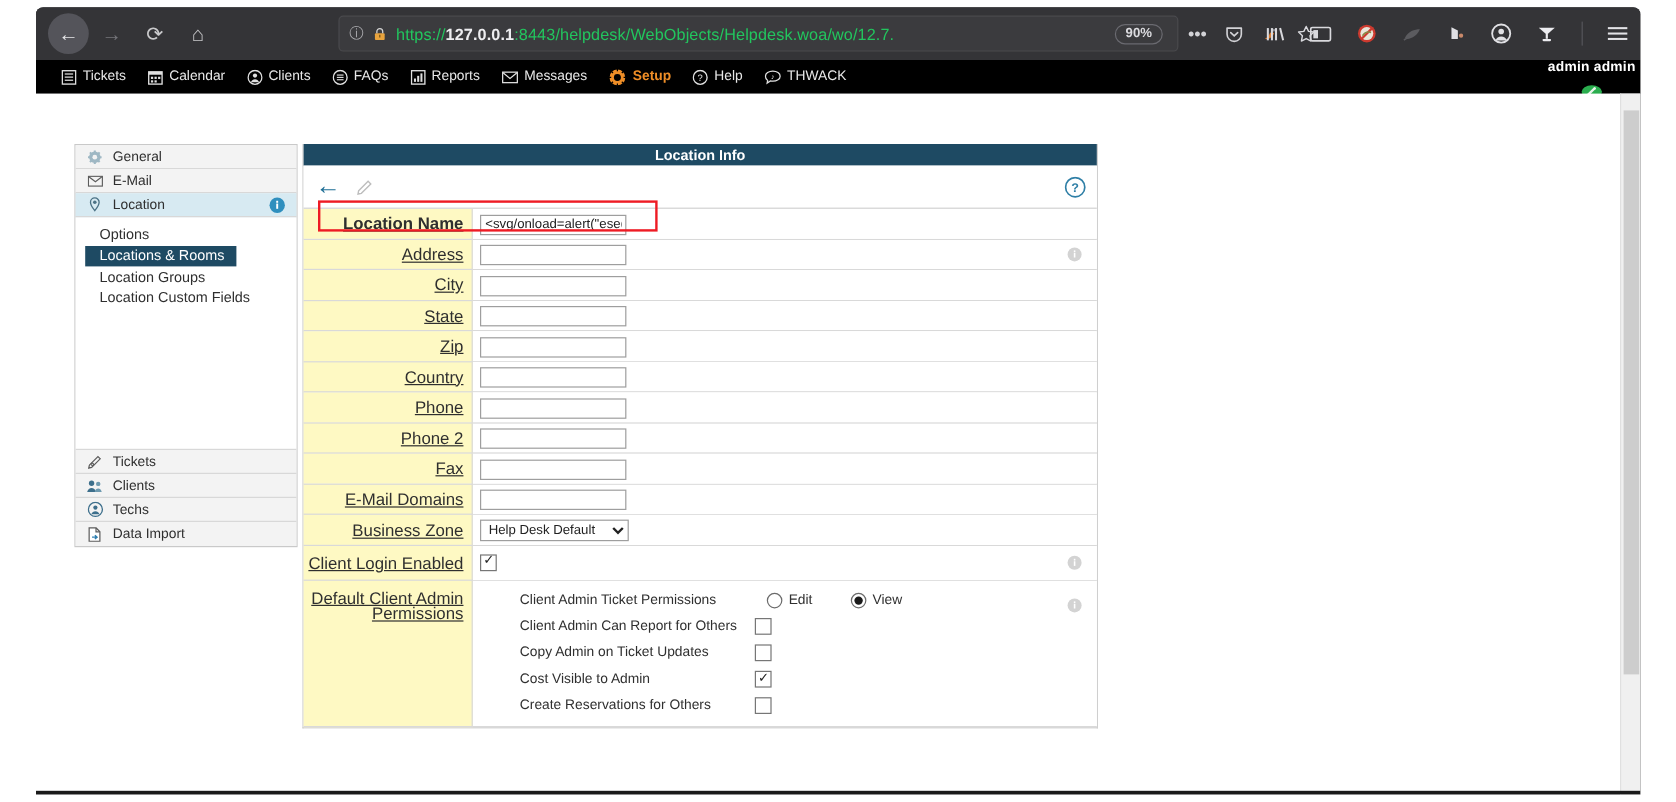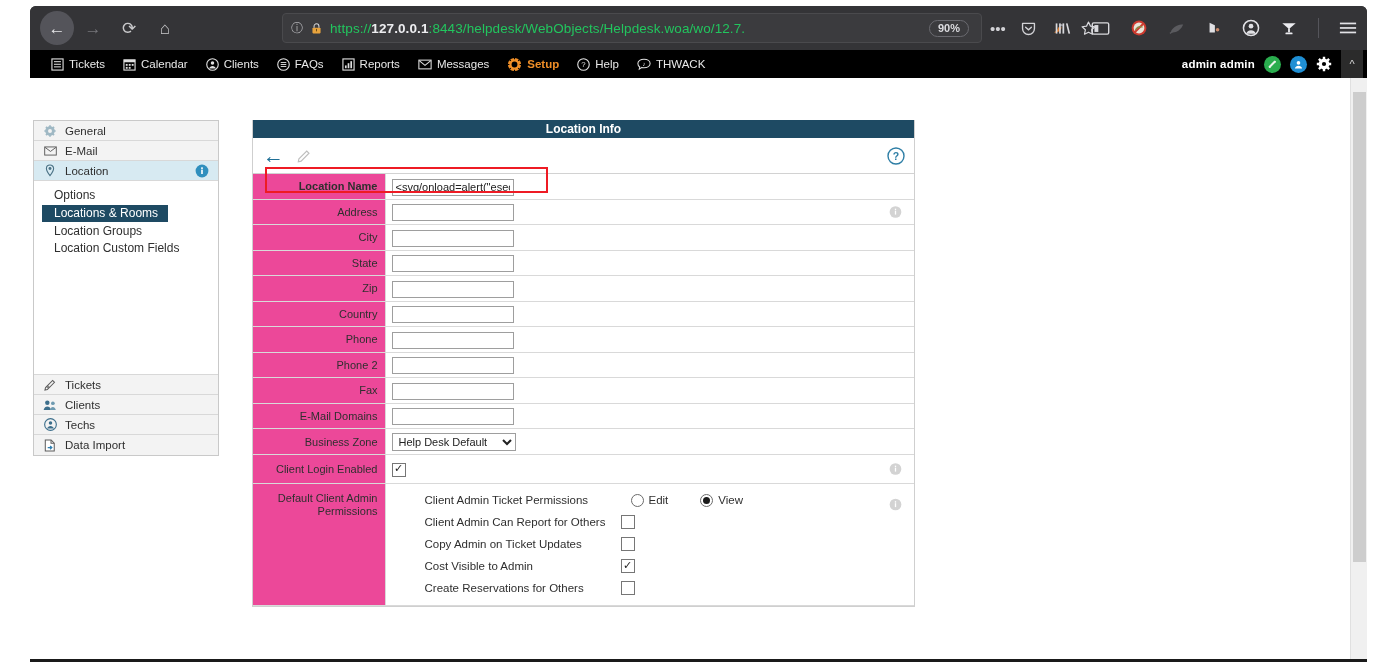--- a/index.html
+++ b/index.html
@@ -85,21 +85,21 @@
   .appnav-left { display:flex; align-items:center; padding-left:12px; gap:0px; }
   .navitem {
     display:flex; align-items:center; gap:5px;
     padding:0 9px; height:28px;
     color:#e8e8e8; font-size:11.5px; white-space:nowrap;
   }
   .navitem.active { color:#ef8e27; font-weight:bold; }
   .navitem .gi { display:flex; align-items:center; }
   .appnav-right {
     position:absolute; right:0; top:0; height:28px;
-    display:flex; align-items:center; gap:9px; padding-right:4px;
+    display:flex; align-items:center; gap:9px; padding-right:4px;flex-direction:column;
   }
   .user-label { color:#ffffff; font-size:11.5px; font-weight:bold; letter-spacing:.2px; }
   .circ { width:17px; height:17px; border-radius:50%; display:flex; align-items:center; justify-content:center; }
   .circ.green { background:#2aad4e; }
   .circ.blue  { background:#1f8fd4; }
   .chev-up {
     width:22px; height:28px; background:#2b2b2b; color:#d8d8d8;
     display:flex; align-items:center; justify-content:center; font-size:11px;
   }
 
@@ -118,21 +118,21 @@
     position:absolute; right:0; top:0; width:17px; bottom:0;
     background:#f0f0f0; border-left:1px solid #e0e0e0;
   }
   #scroll-thumb {
     position:absolute; left:2px; top:14px; width:13px; height:470px;
     background:#cdcdcd; border-radius:0;
   }
 
   
   #sidemenu {
-    position:absolute; left:3px; top:42px;
+    position:absolute; left:32px; top:42px;
     width:186px;
     border:1px solid #c9c9c9;
     background:#ffffff;
     font-size:11.5px; color:#333;
   }
   .menu-row {
     display:flex; align-items:center;
     height:20px; padding-left:9px;
     border-bottom:1px solid #d8d8d8;
     background:#f3f3f3;
@@ -172,23 +172,24 @@
     position:relative; background:#fff;
   }
   .arrow-back { color:#1f6f96; font-size:21px; line-height:1; margin-right:13px; }
   .pencil { color:#b9b9b9; font-size:15px; line-height:1; }
   .help-q { position:absolute; right:9px; top:9px; }
 
   table.form { width:100%; border-collapse:collapse; }
   table.form td { border-bottom:1px solid #d9d9d9; vertical-align:middle; }
   td.lab {
     width:132px; text-align:right; padding:4px 7px 4px 4px;
-    font-size:11px; color:#2f2f2f; background:#ec4899;
+    font-size:14px; color:#2f2f2f; background:#fef9c3;
     border-right:1px solid #d9d9d9;
     white-space:nowrap;
+    text-decoration:underline;
   }
   td.lab.bold { font-weight:bold; }
   td.lab.wrap { white-space:normal; line-height:13px; }
   td.val { padding:3px 6px; background:#ffffff; position:relative; }
   td.val input.txt {
     width:122px; height:17px;
     border:1px solid #9e9e9e;
     font-family:"Liberation Sans", sans-serif;
     font-size:11px; color:#222;
     padding:0 3px; background:#fff;

